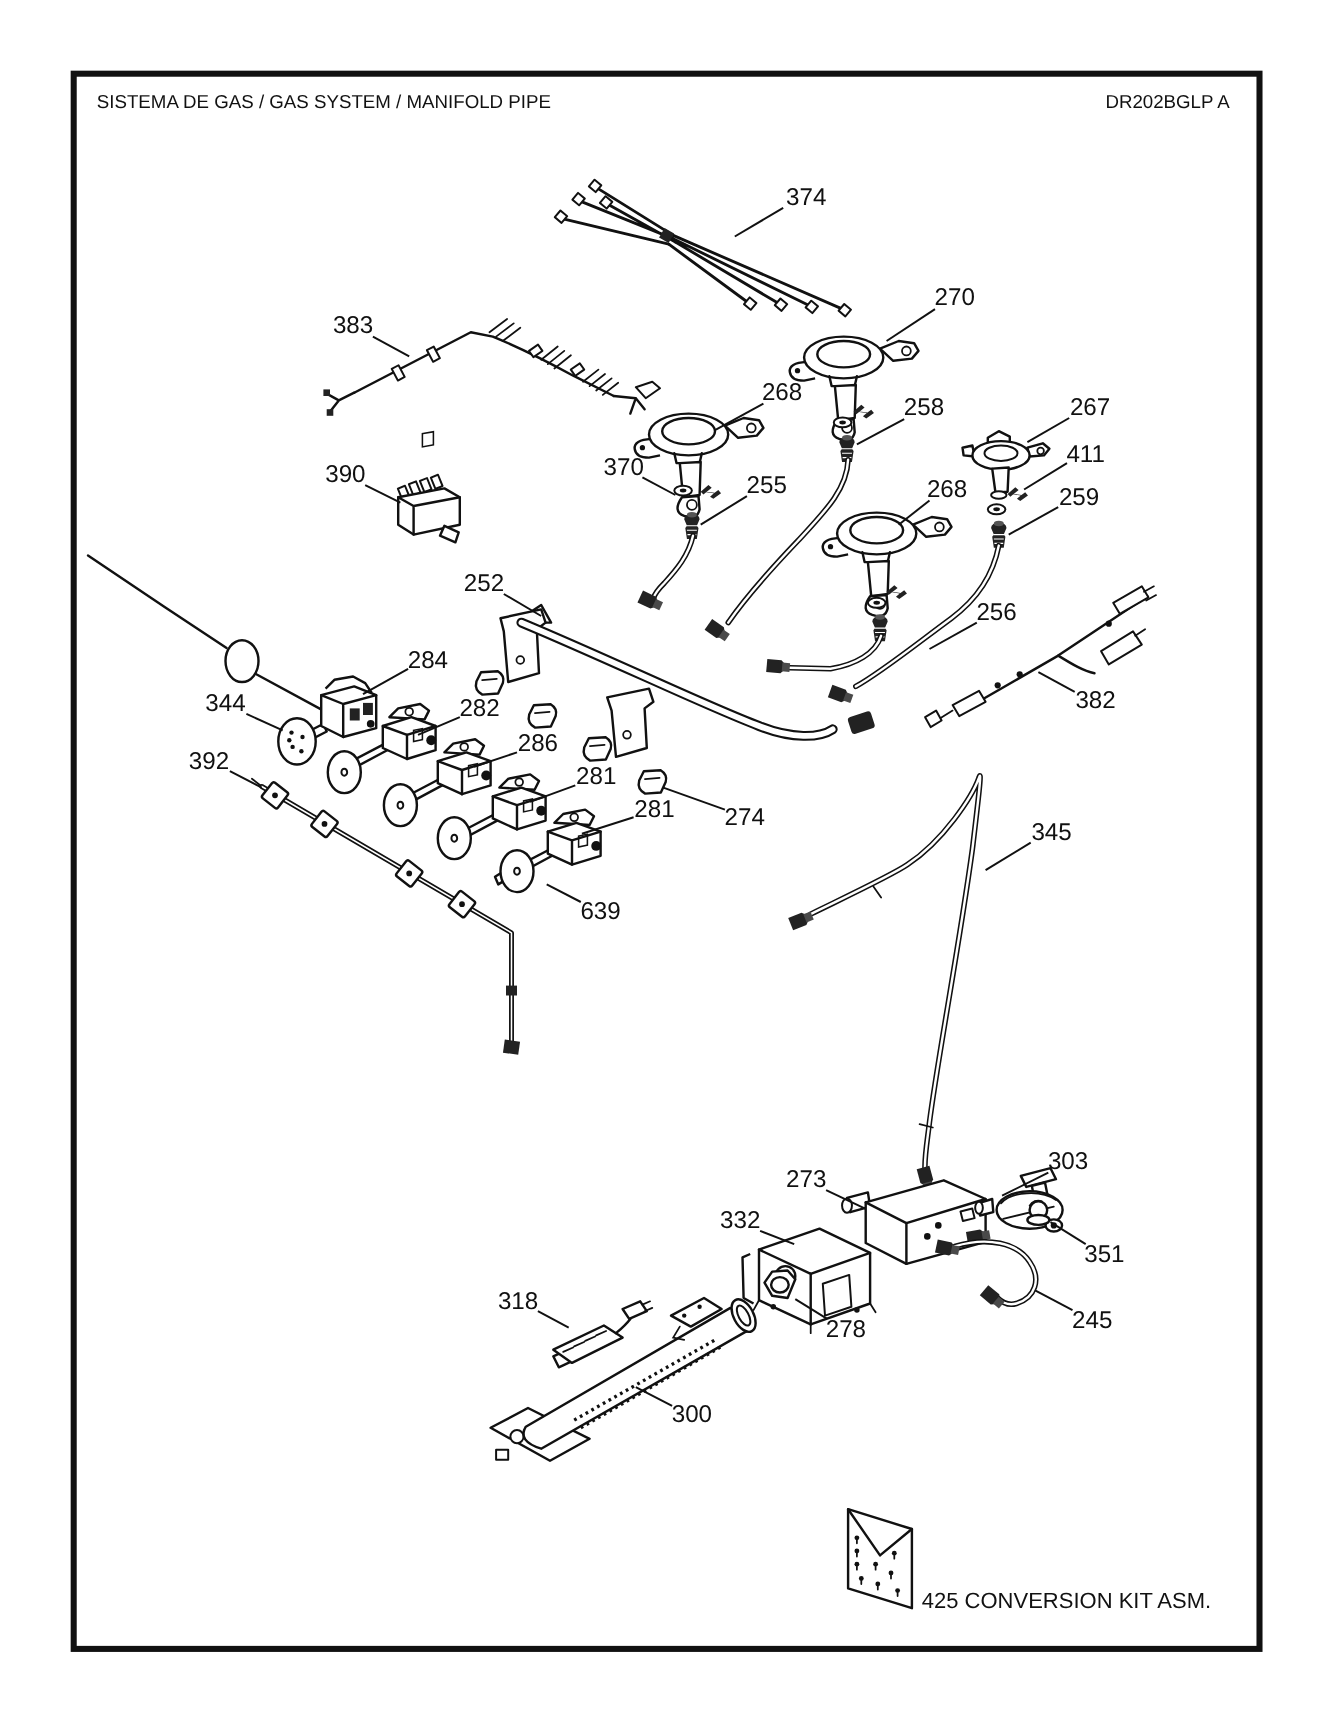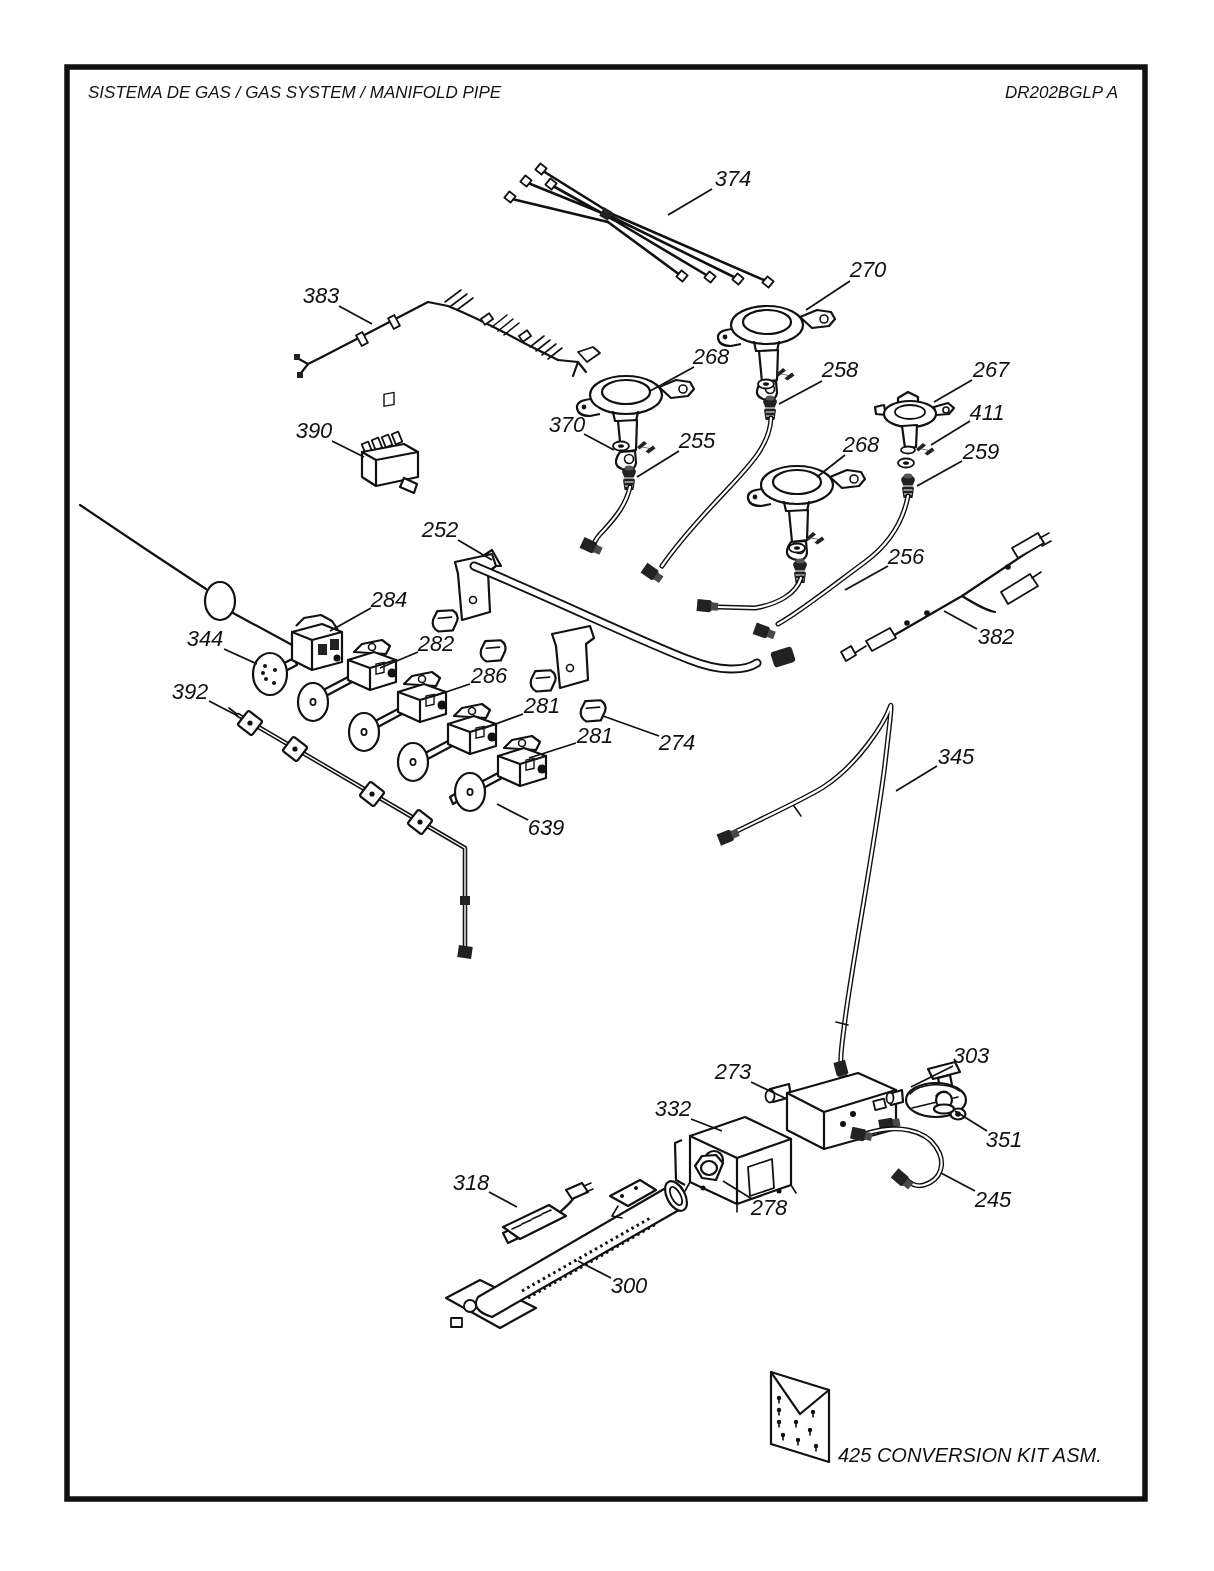--- a/index.html
+++ b/index.html
@@ -1,16 +1,16 @@
 <!DOCTYPE html>
 <html><head>
 <meta charset="utf-8">
 <style>
   html,body{margin:0;padding:0;background:#fff;}
-  .page{position:relative;width:998px;height:1571px;background:#fff;font-family:"Liberation Sans",sans-serif;font-style:italic;}
+  .page{position:relative;width:998px;height:1571px;background:#fff;font-family:"Liberation Sans",sans-serif;}
   svg{display:block;}
   .ln{stroke:#111;fill:none;stroke-width:2.2;stroke-linecap:round;stroke-linejoin:round;}
   .lnthin{stroke:#111;fill:none;stroke-width:1.6;stroke-linecap:round;}
   .fw{fill:#fff;stroke:#111;stroke-width:2.2;stroke-linejoin:round;}
   .fwthin{fill:#fff;stroke:#111;stroke-width:1.8;stroke-linejoin:round;}
   .fd{fill:#222;stroke:none;}
   .tube{stroke:#111;stroke-width:5;fill:none;stroke-linecap:round;stroke-linejoin:round;}
   .tubein{stroke:#fff;stroke-width:2.2;fill:none;stroke-linecap:round;stroke-linejoin:round;}
   .pipe{stroke:#111;stroke-width:9;fill:none;stroke-linecap:round;stroke-linejoin:round;}
   .pipein{stroke:#fff;stroke-width:5.2;fill:none;stroke-linecap:round;stroke-linejoin:round;}

